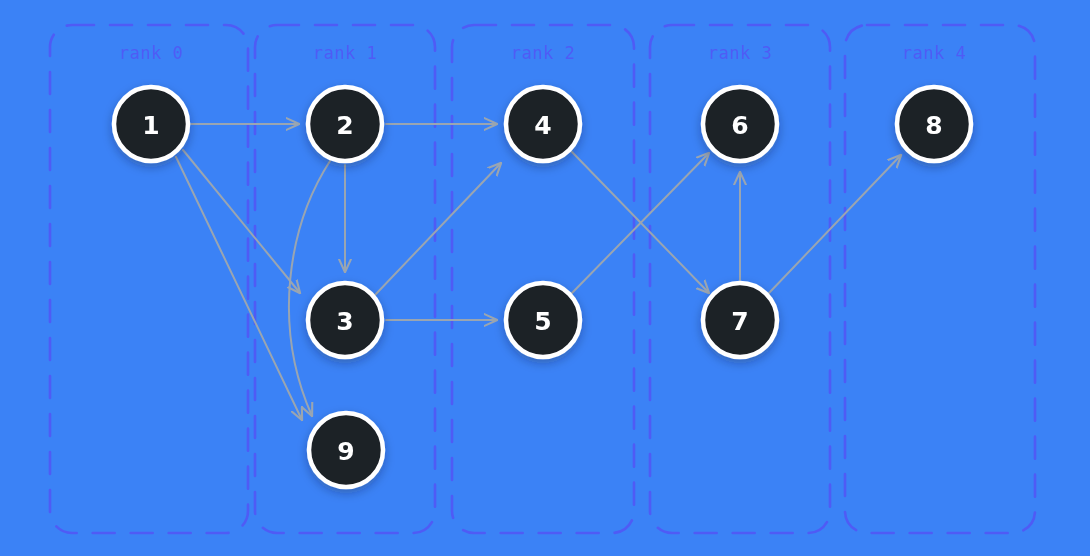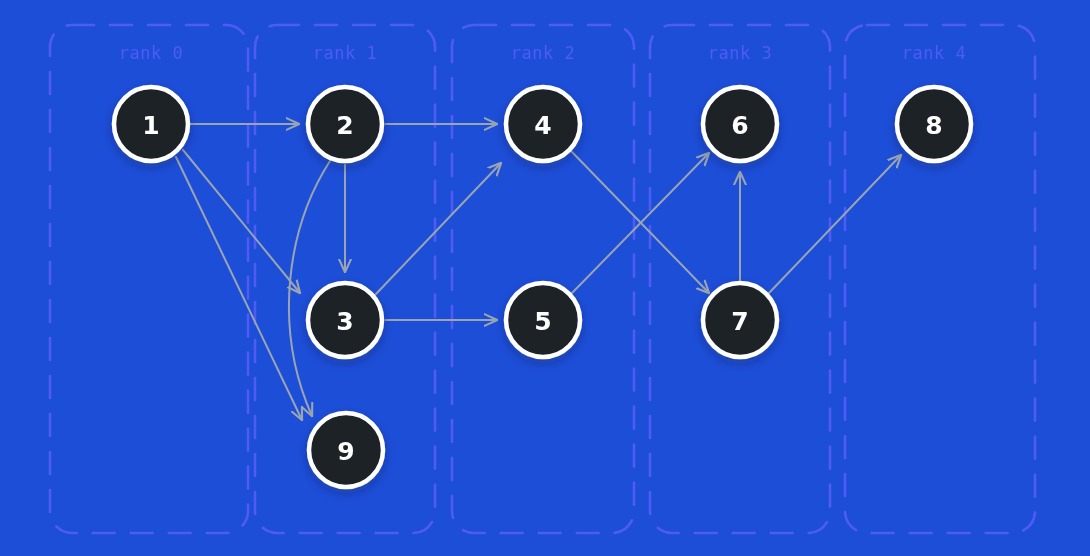--- a/index.html
+++ b/index.html
@@ -10,21 +10,21 @@
     width: 1090px;
     height: 556px;
     background: #fafafa;
     font-family: "DejaVu Sans Mono", monospace;
     overflow: hidden;
   }
   #canvas {
     position: relative;
     width: 1090px;
     height: 556px;
-    background: #1d4ed8;
+    background: #3b82f6;
   }
   svg.layer {
     position: absolute;
     top: 0; left: 0;
     width: 1090px;
     height: 556px;
   }
   .cluster-rect {
     fill: none;
     stroke: #4f5bf5;

